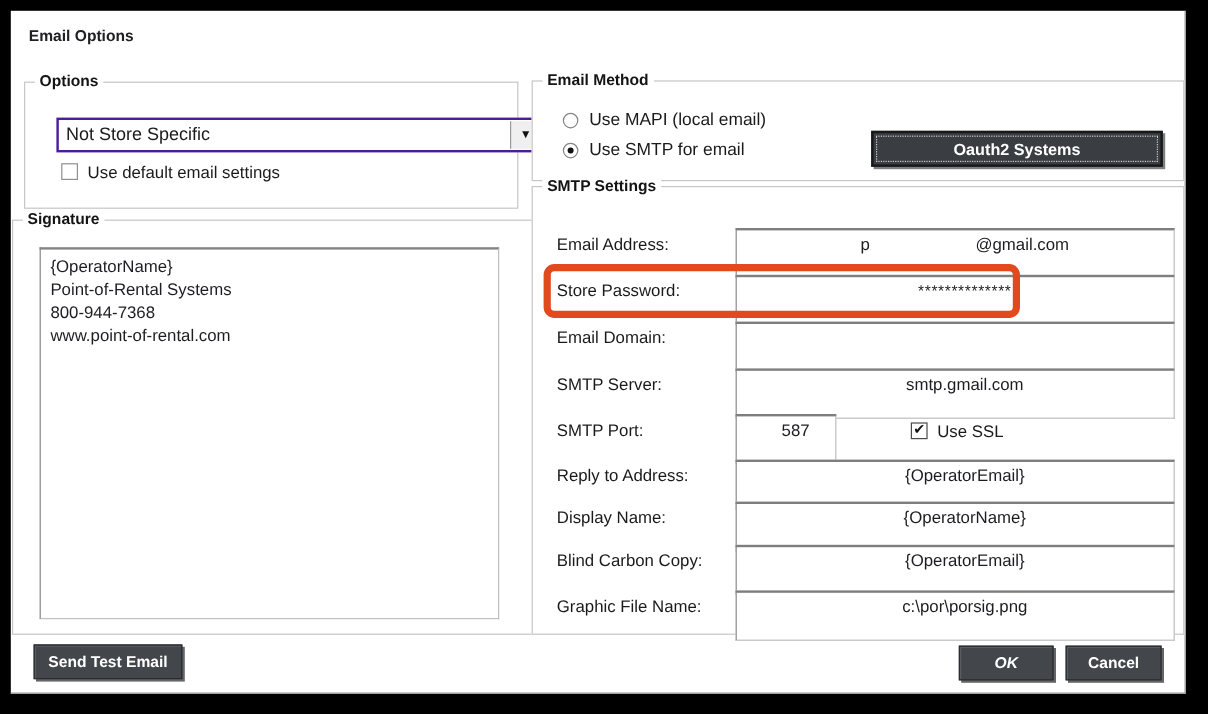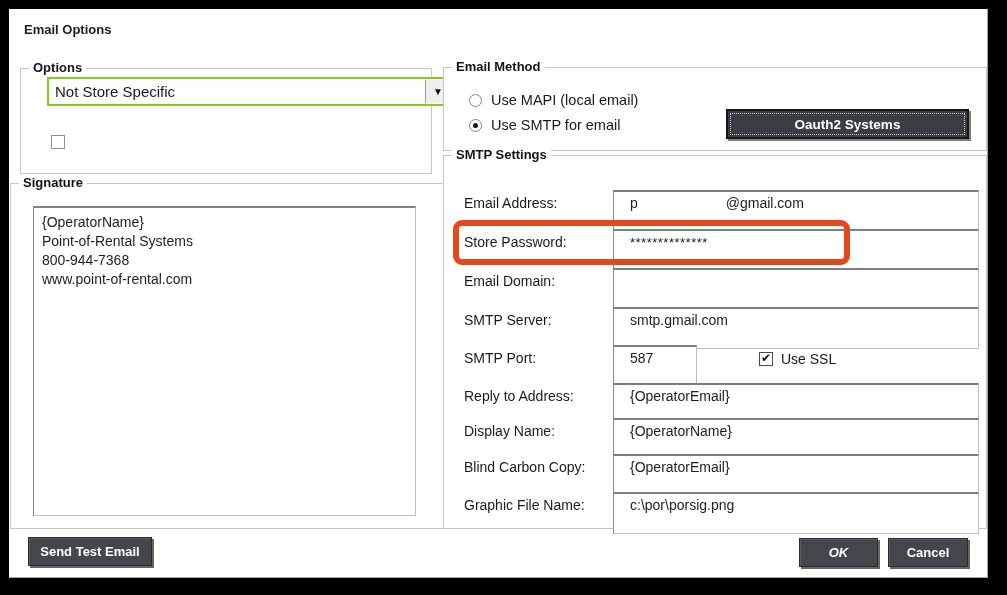--- a/index.html
+++ b/index.html
@@ -16,22 +16,22 @@
   }
   .group{
     position:absolute;border:1px solid #c6c6c6;background:#fff;
   }
   .glabel{
     position:absolute;top:-9px;left:8px;background:#fff;padding:0 4px;
     font-size:13px;font-weight:bold;color:#141414;white-space:nowrap;
   }
   
   .combo{
-    position:absolute;left:26px;top:8px;width:406px;height:29px;background:#fff;
-    border:2px solid #84cc16;box-sizing:border-box;cursor:default;
+    position:absolute;left:26px;top:29px;width:406px;height:29px;background:#fff;
+    border:2px solid #4c1d95;box-sizing:border-box;cursor:default;
   }
   .combo-text{
     position:absolute;left:6px;top:0;line-height:25px;font-size:15px;color:#1a1a1a;white-space:nowrap;
   }
   .combo-btn{
     position:absolute;right:1px;top:1px;bottom:1px;width:24px;background:#efefef;
     border-left:1px solid #9a9a9a;display:flex;align-items:center;justify-content:center;
     font-size:10px;color:#111;
   }
   
@@ -64,21 +64,21 @@
   }
   
   .frow{position:absolute;left:0;width:100%;height:26px;}
   .flabel{
     position:absolute;left:20px;top:0;line-height:26px;font-size:14px;color:#1a1a1a;white-space:nowrap;
   }
   .input{
     position:absolute;left:169px;top:0;width:366px;height:42px;background:#fff;
     border:1px solid #bdbdbd;border-top:2px solid #7e7e7e;border-left:1px solid #8b8b8b;
     box-sizing:border-box;font-size:14px;color:#1d1d21;line-height:22px;padding-left:16px;
-    white-space:nowrap;overflow:hidden;
+    white-space:nowrap;overflow:hidden;text-align:center;
   }
   .input .spacer{display:inline-block;width:88px;}
   .input.short{width:84px;}
   .stars{letter-spacing:0.5px;font-size:13px;}
   .highlight{
     position:absolute;left:9px;top:64px;width:397px;height:45px;
     border:6px solid #e2491c;border-radius:9px;box-sizing:border-box;
     pointer-events:none;z-index:6;
   }
   
@@ -105,20 +105,21 @@
   <div class="title">Email Options</div>
 
   <div class="group" style="left:11px;top:59px;width:410px;height:104px;">
     <div class="glabel">Options</div>
     <div class="combo">
       <div class="combo-text">Not Store Specific</div>
       <div class="combo-btn">▼</div>
     </div>
     <div class="checkrow" style="left:30px;top:66px;">
       <span class="cb"></span>
+      <span class="checklabel">Use default email settings</span>
     </div>
   </div>
 
   <div class="group" style="left:1px;top:174px;width:410px;height:344px;padding-left:40px;">
     <div class="glabel">Signature</div>
     <div class="sigbox">{OperatorName}
 Point-of-Rental Systems
 800-944-7368
 www.point-of-rental.com</div>
   </div>

